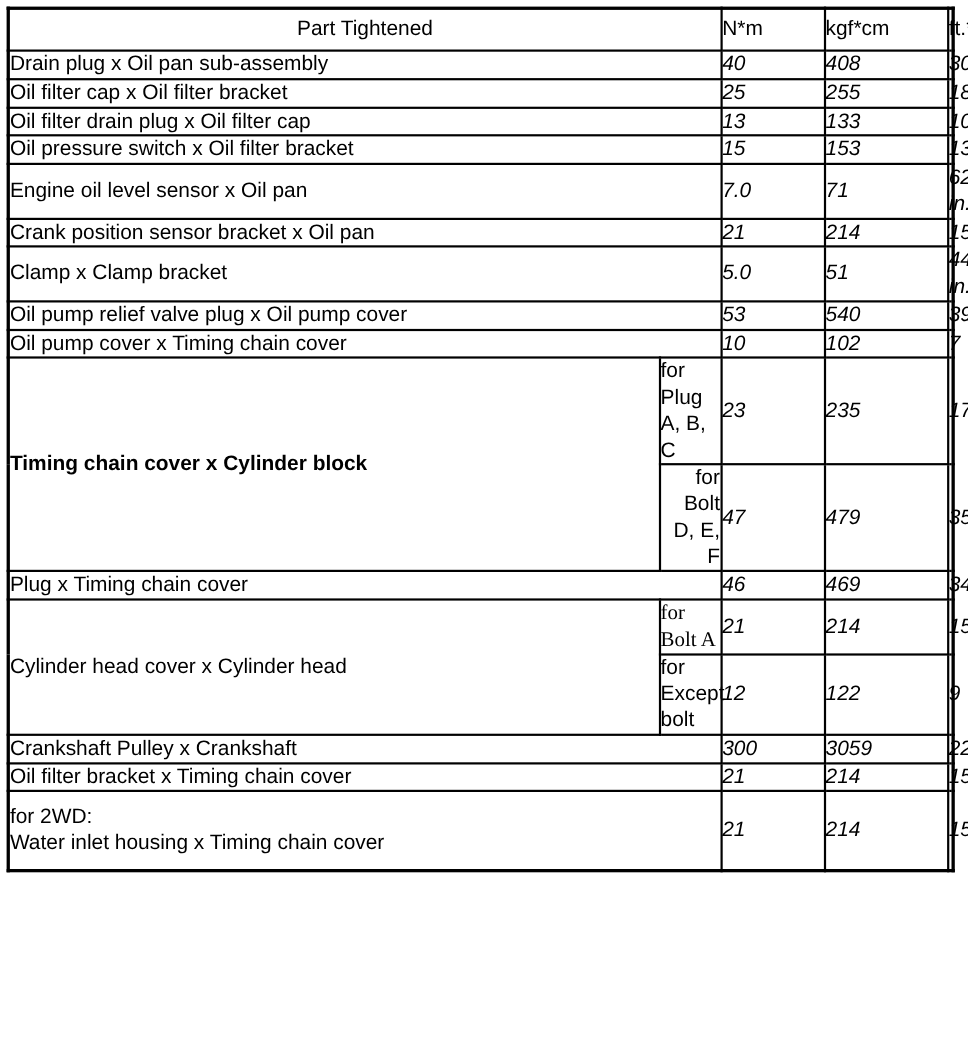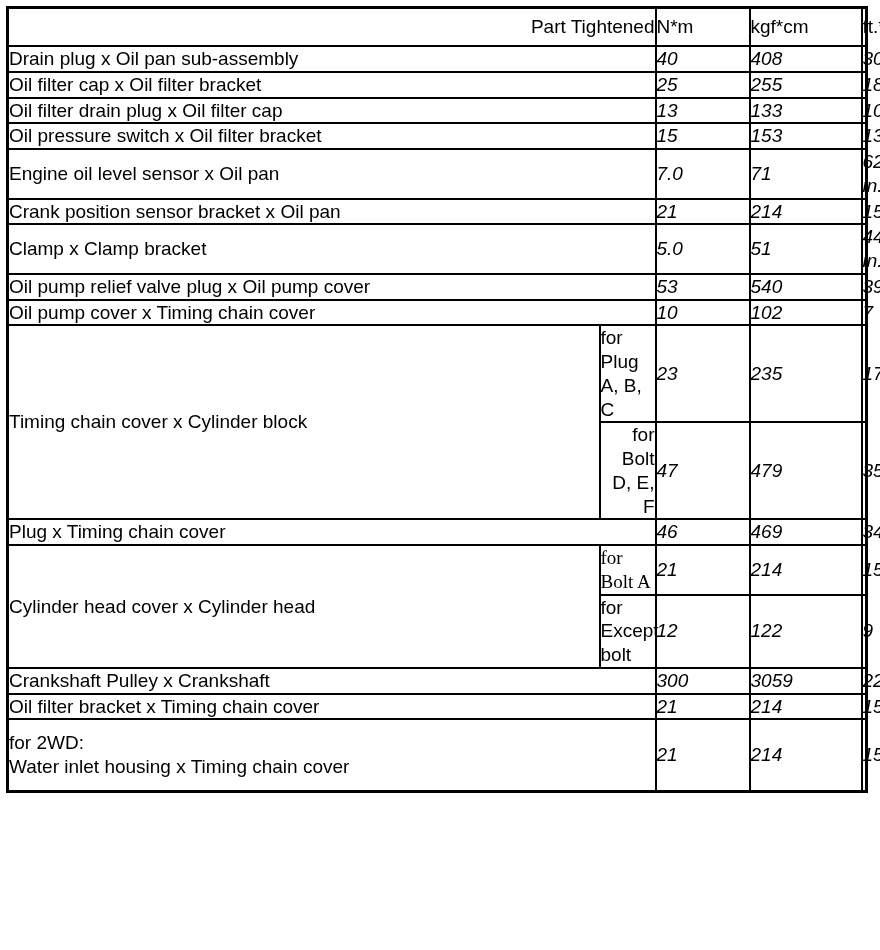--- a/index.html
+++ b/index.html
@@ -28,21 +28,21 @@
   }
   table.torque td, table.torque th {
     border: 2px solid #000000;
     padding: 0;
     vertical-align: middle;
     font-weight: normal;
     font-size: 19px;
     line-height: 1.25;
   }
   .hdr-part {
-    text-align: right;
+    text-align: center;
     font-weight: bold;
     font-size: 20px;
     height: 36px;
   }
   .hdr-unit {
     text-align: left;
     font-weight: bold;
     font-size: 20px;
     padding-left: 6px;
     height: 36px;
@@ -146,21 +146,21 @@
           <td class="num-cell">540</td>
           <td class="num-cell">39</td>
         </tr>
         <tr class="row-h">
           <td class="part-cell" colspan="2">Oil pump cover x Timing chain cover</td>
           <td class="num-cell">10</td>
           <td class="num-cell">102</td>
           <td class="num-cell">7</td>
         </tr>
         <tr class="row-two">
-          <td class="part-cell" rowspan="2" style="width: 412px;">Timing chain cover x Cylinder block</td>
+          <td class="part-cell" rowspan="2" style="width: 412px; font-weight: bold;">Timing chain cover x Cylinder block</td>
           <td class="sub-cell" style="width: 180px;">for Plug A, B, C</td>
           <td class="num-cell">23</td>
           <td class="num-cell">235</td>
           <td class="num-cell">17</td>
         </tr>
         <tr class="row-two">
           <td class="sub-cell" style="width: 180px; text-align: right;">for Bolt D, E, F</td>
           <td class="num-cell">47</td>
           <td class="num-cell">479</td>
           <td class="num-cell">35</td>

